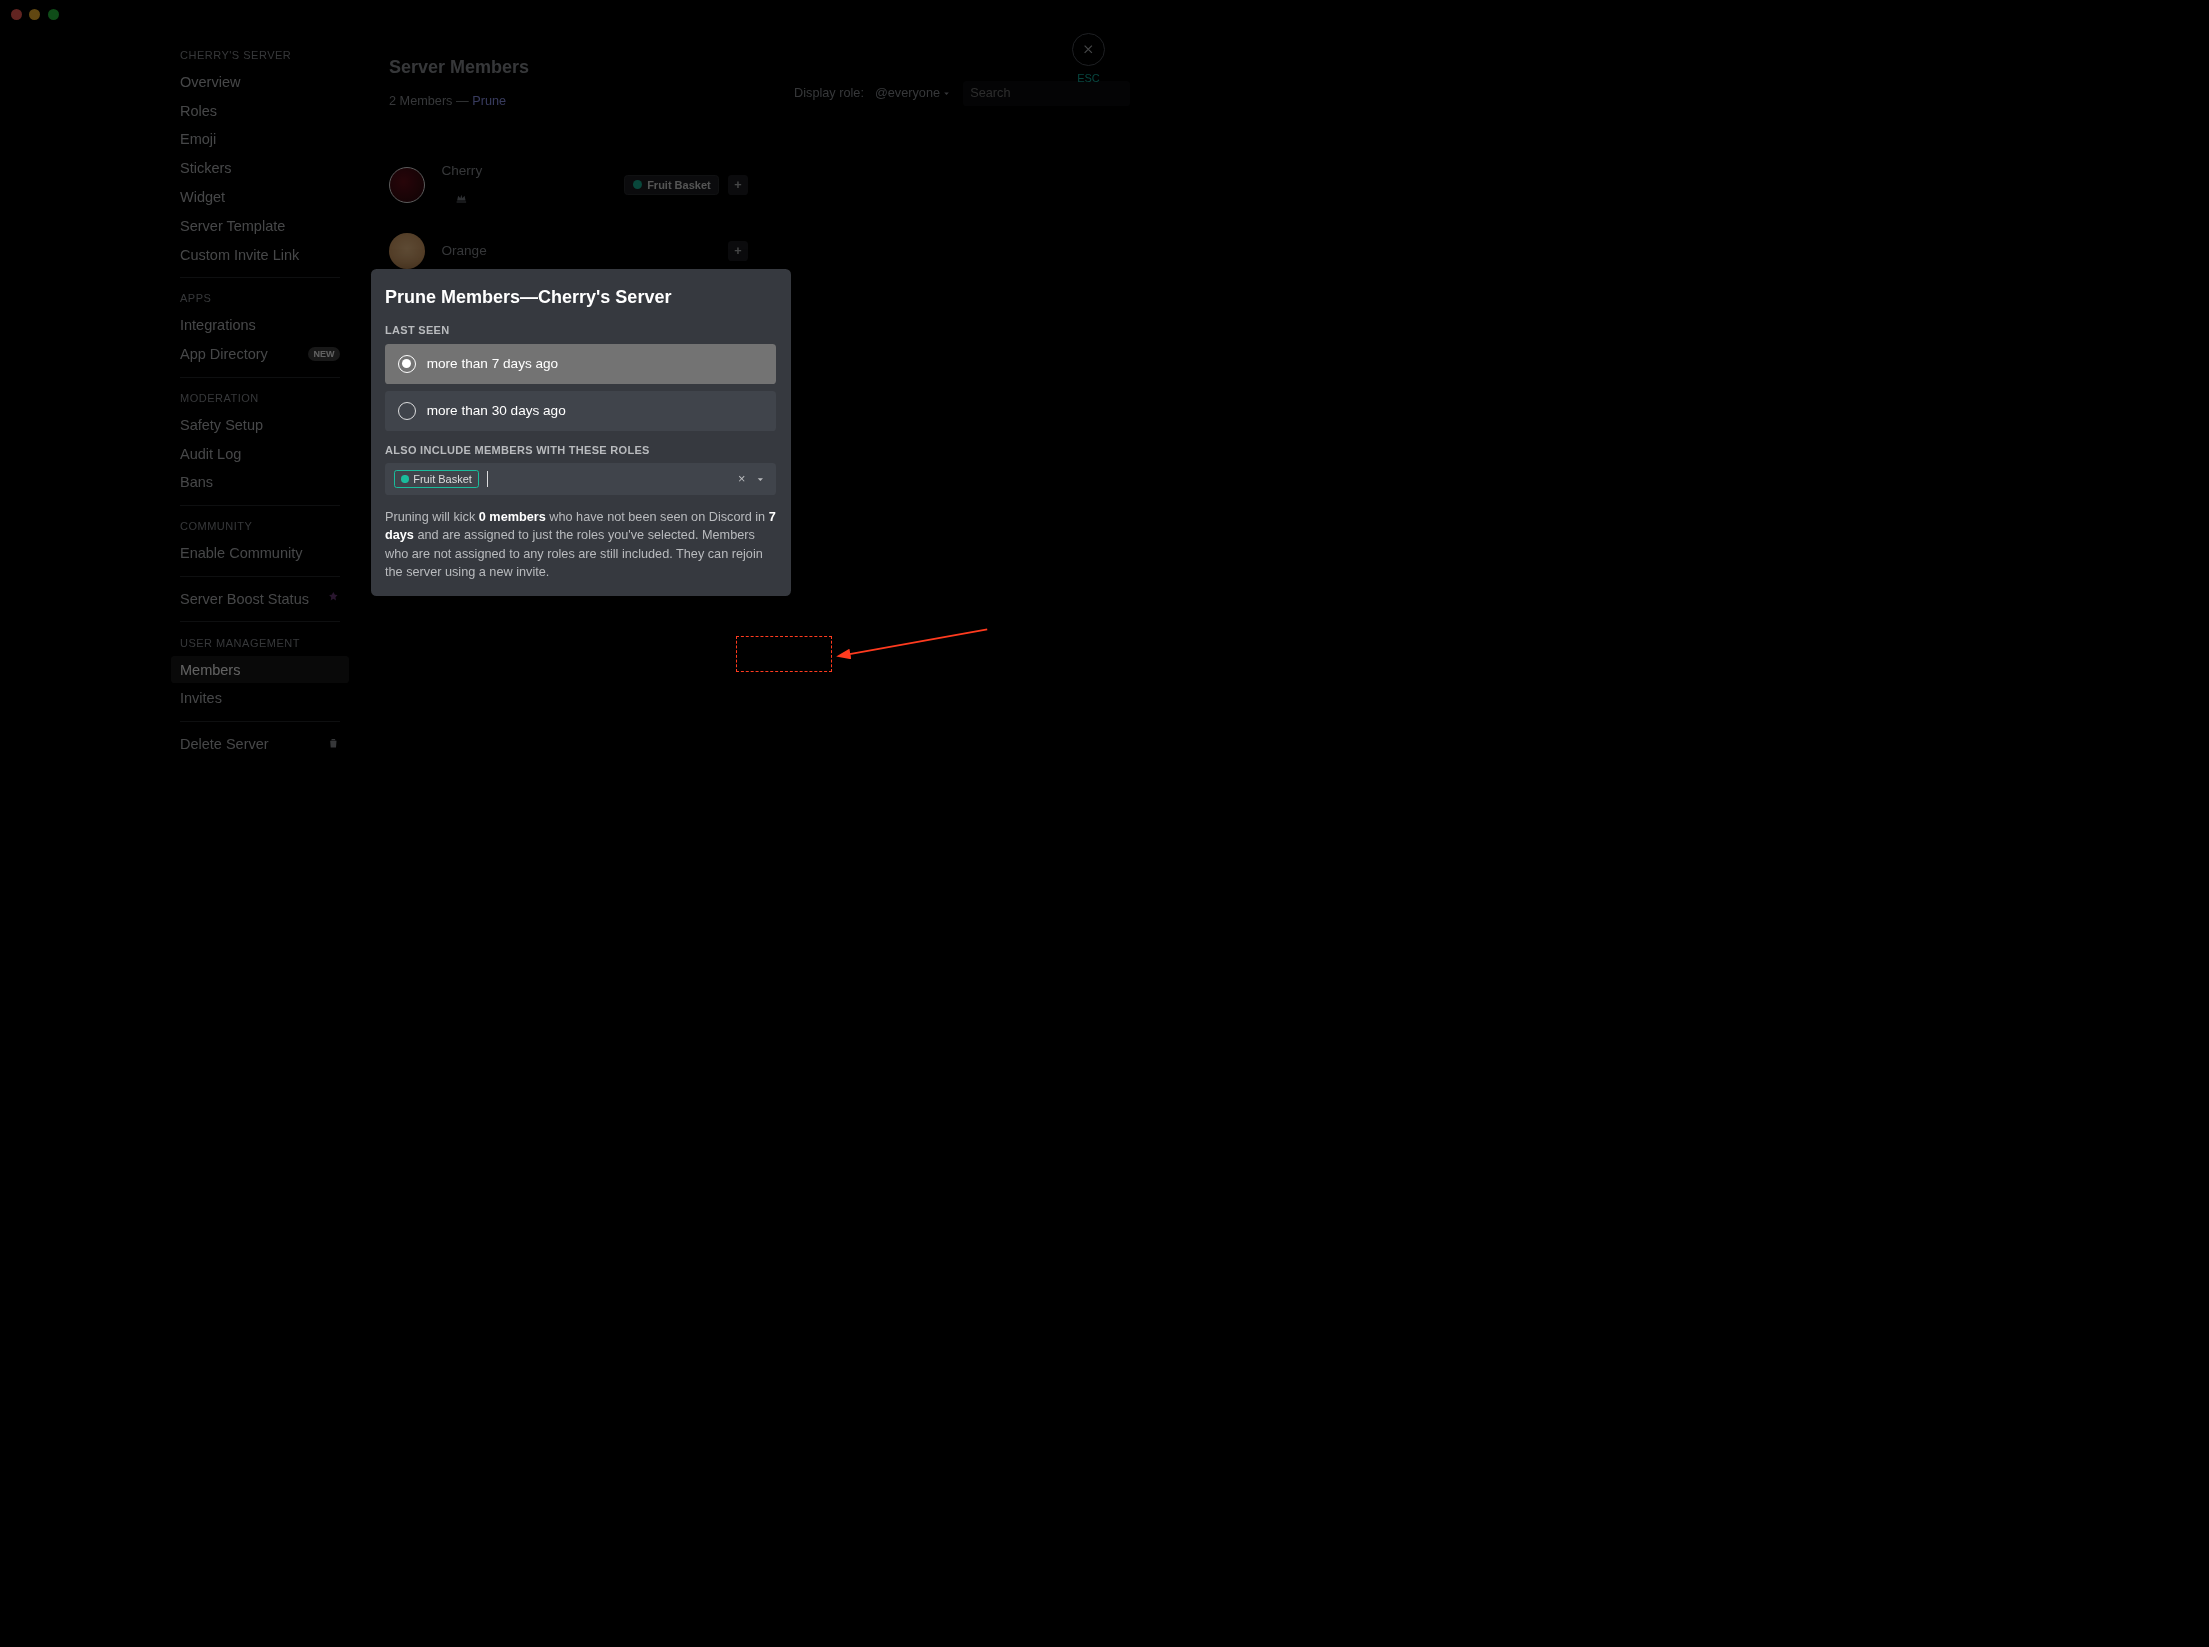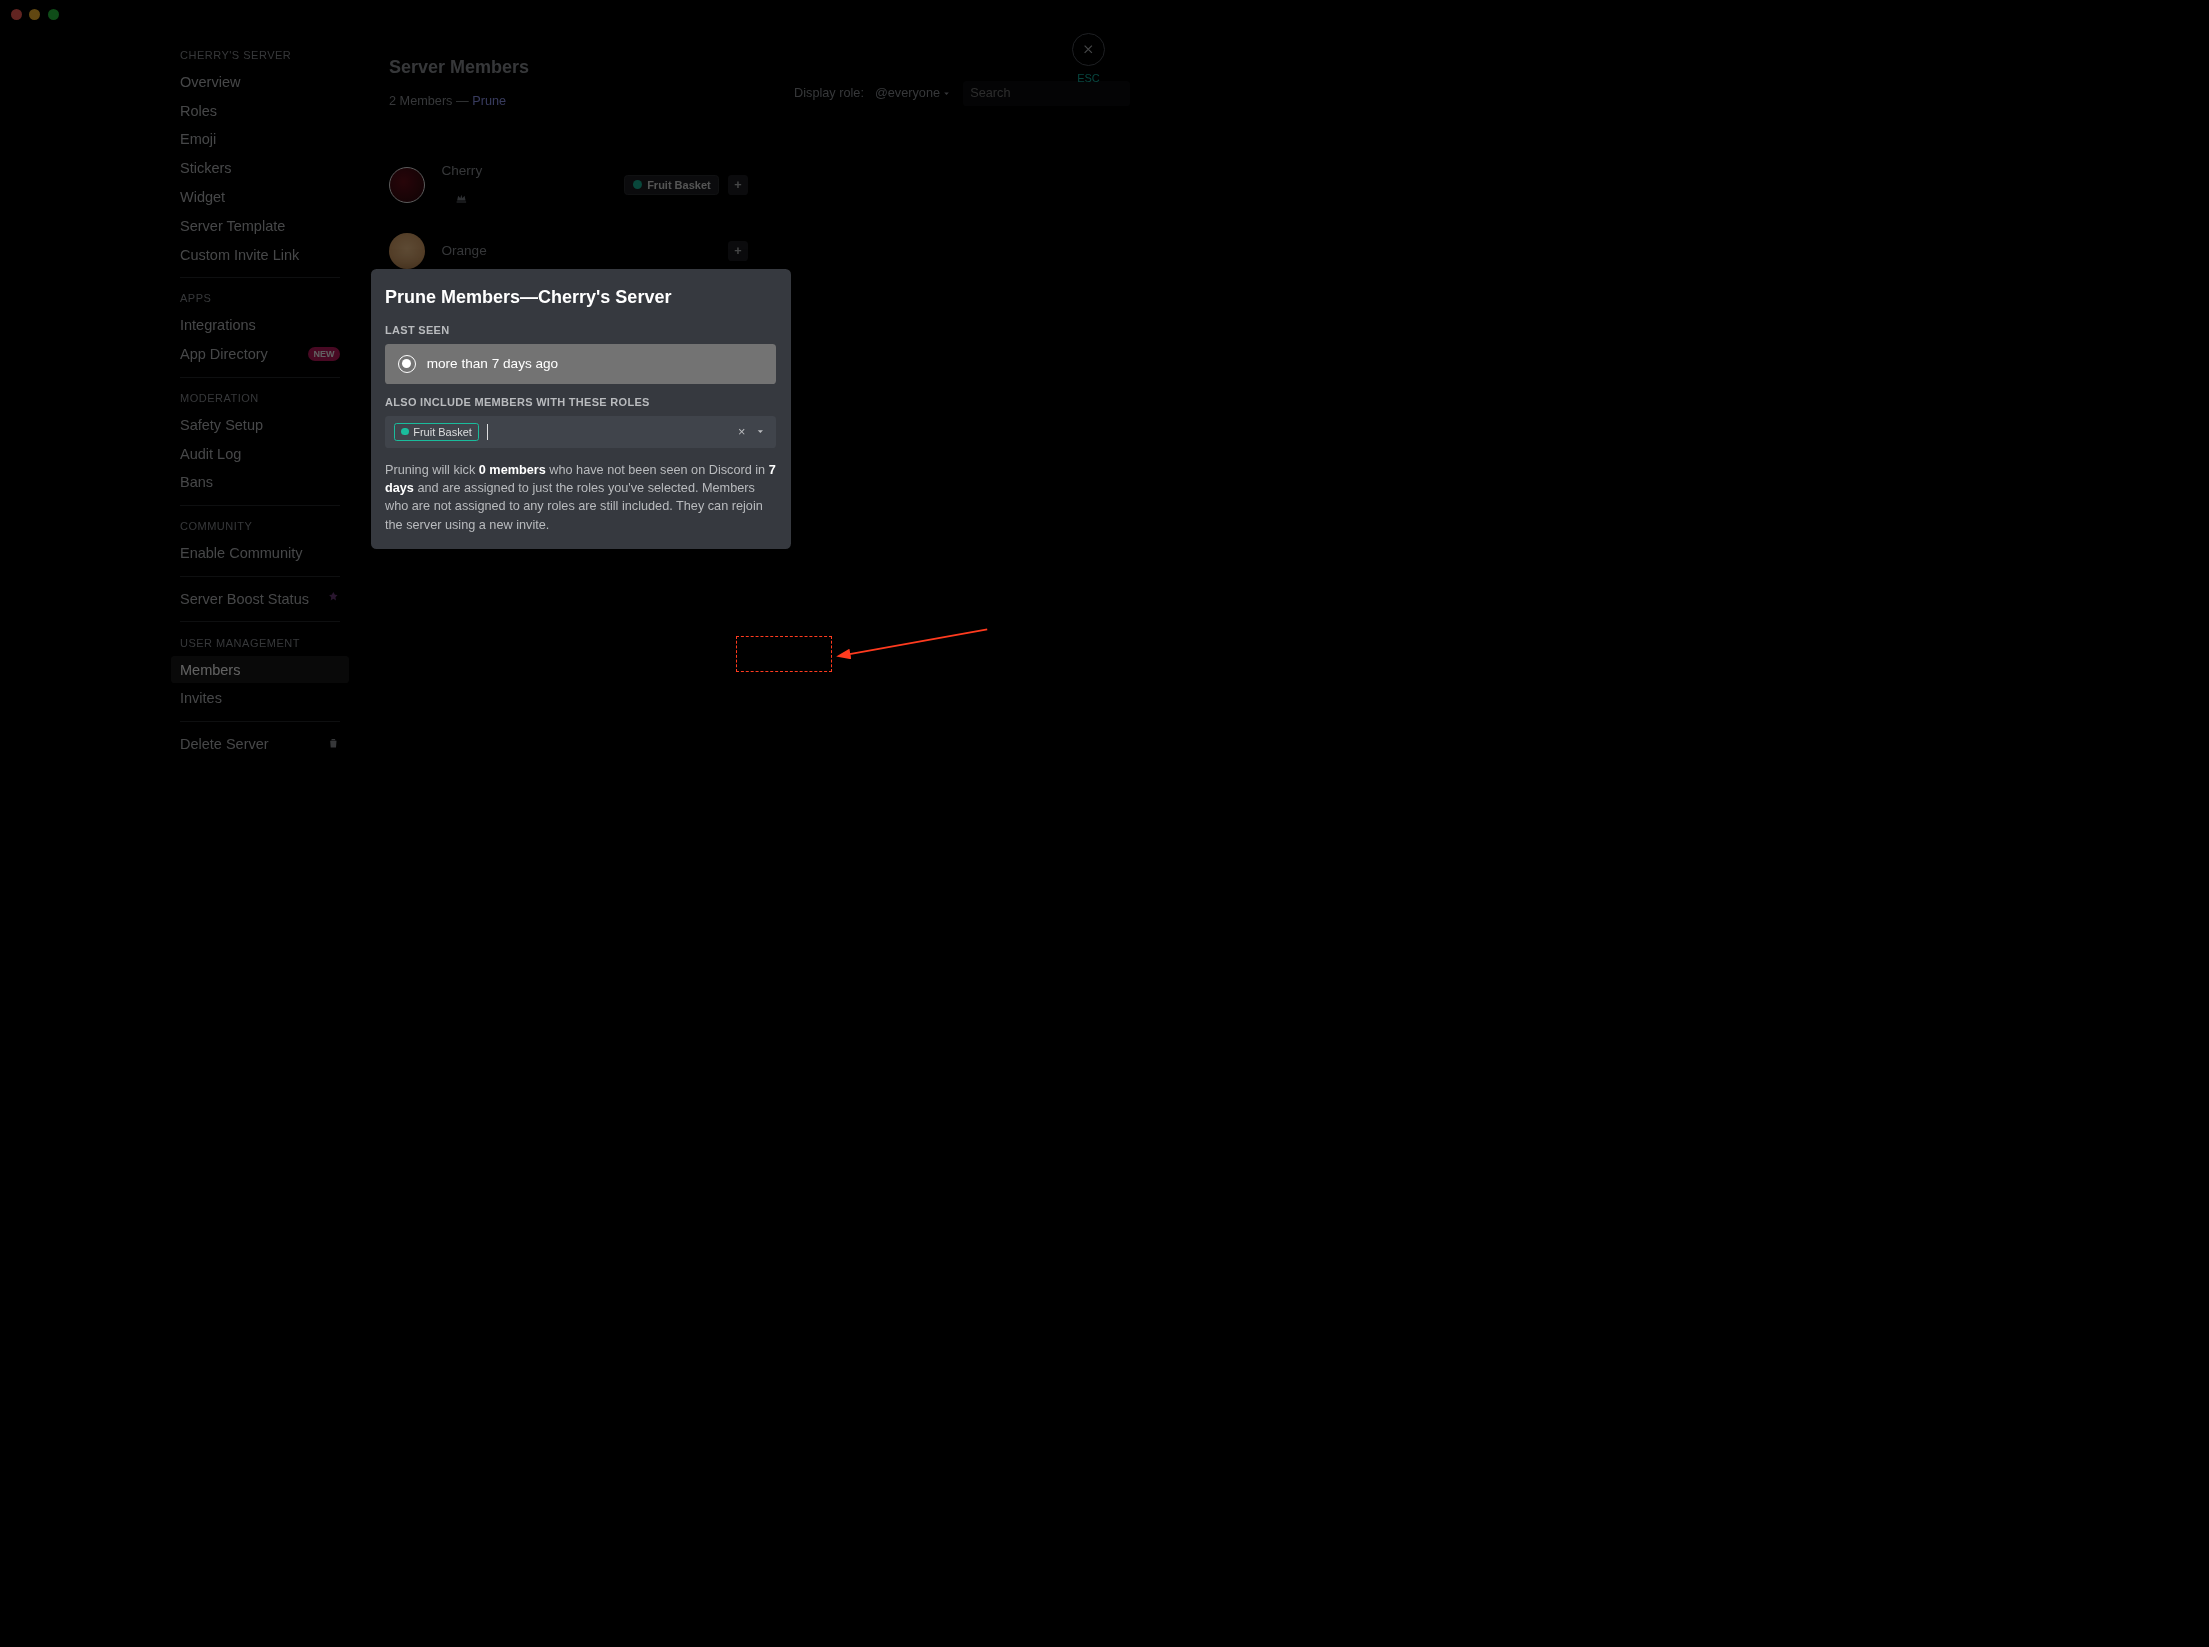--- a/index.html
+++ b/index.html
@@ -41,21 +41,21 @@
       padding: 5.5px 9px 7.3px;
     }
     .sb-item {
       font-size: 14.5px; color: #b9bbbe;
       padding: 5.5px 9px; border-radius: 3.6px;
       display: flex; align-items: center; justify-content: space-between;
       cursor: pointer; margin-bottom: 1.8px;
     }
     .sb-item.active { background: #1a1a1a; color: #fff; }
     .badge-new {
-      background: #be185d; color: #fff;
+      background: #404040; color: #fff;
       font-size: 9px; font-weight: 700;
       padding: 1.8px 5.5px; border-radius: 7.3px;
     }
     .sb-divider {
       height: 0.9px; background: #26282c;
       margin: 9px 9px;
     }
     .content { flex: 1; padding: 31px 31px; position: relative; }
     .page-title { font-size: 18px; font-weight: 600; color: #8e9297; }
     .subline { margin-top: 16.4px; font-size: 12.7px; color: #8e9297; }
@@ -344,20 +344,24 @@
     <div class="modal-body">
       <div class="modal-title">Prune Members—Cherry's Server</div>
 
       <div class="section-label">LAST SEEN</div>
       <div class="radio-row selected">
         <span class="radio-outer">
             <span class="radio-inner"></span>
           </span>
         <span class="radio-label">more than 7 days ago</span>
       </div>
+      <div class="radio-row">
+        <span class="radio-outer"></span>
+        <span class="radio-label">more than 30 days ago</span>
+      </div>
 
       <div class="section-label" style="margin-top:12.7px">ALSO INCLUDE MEMBERS WITH THESE ROLES</div>
       <div class="role-input">
         <span class="mini-chip">
           <span class="mini-dot"></span>
           <span>Fruit Basket</span>
         </span>
         <span class="cursor"></span>
         <span class="role-input-right">
           <span style="font-size:12.7px">×</span>

